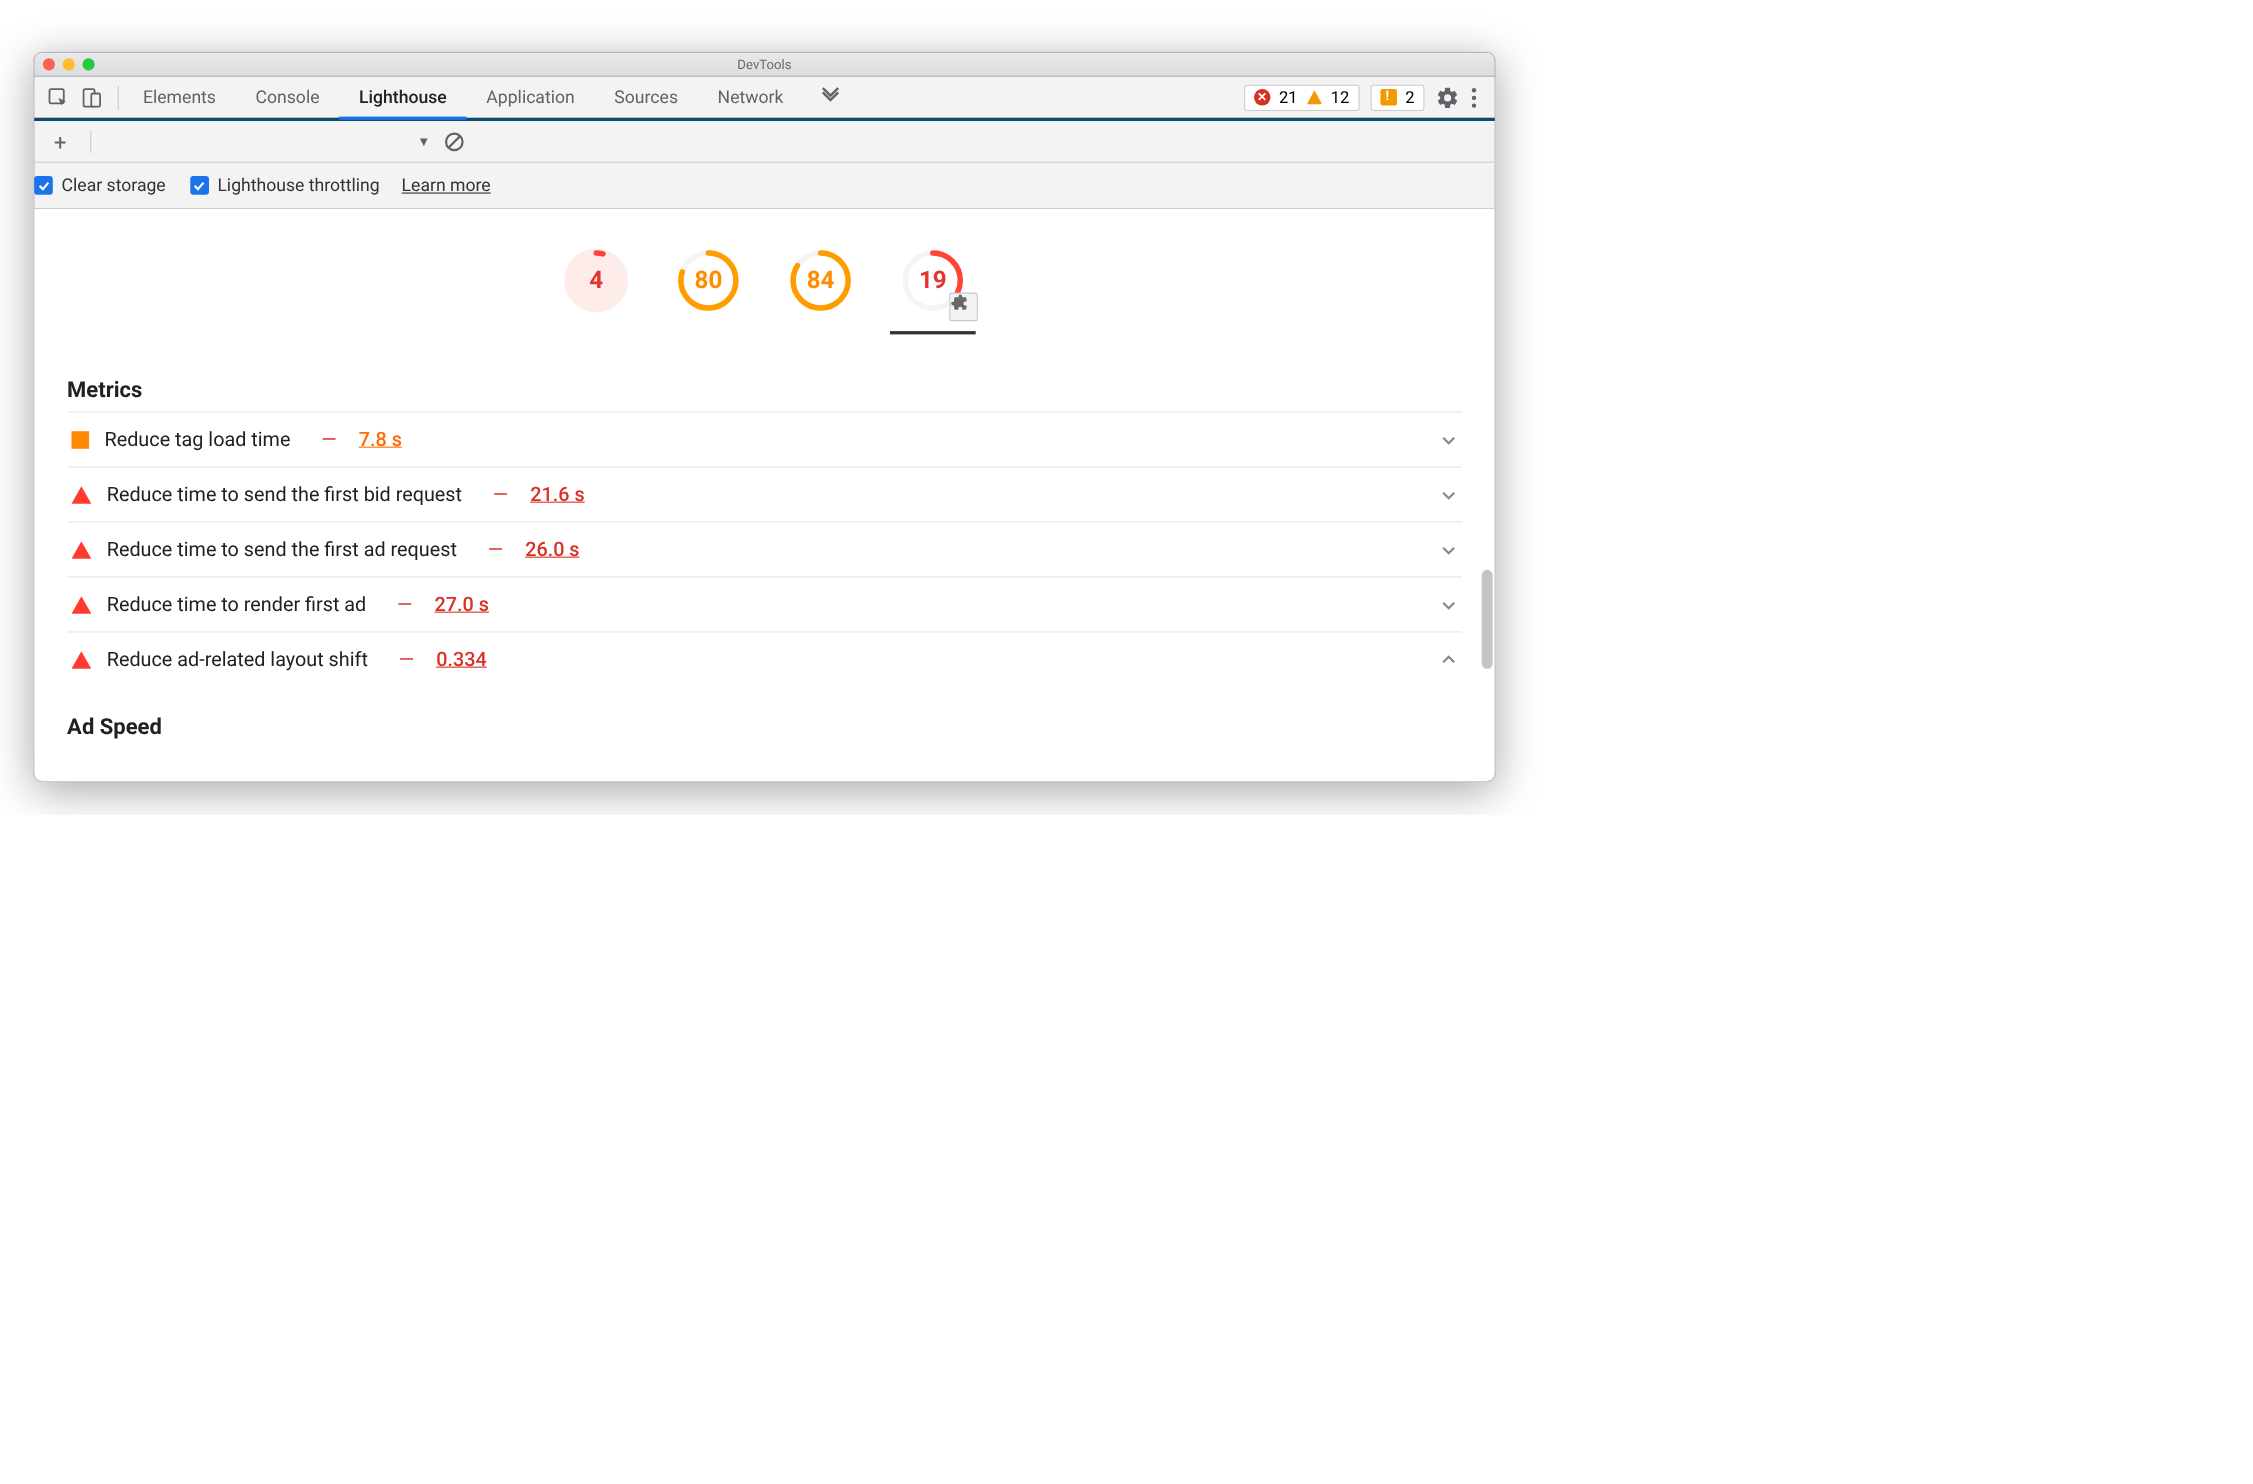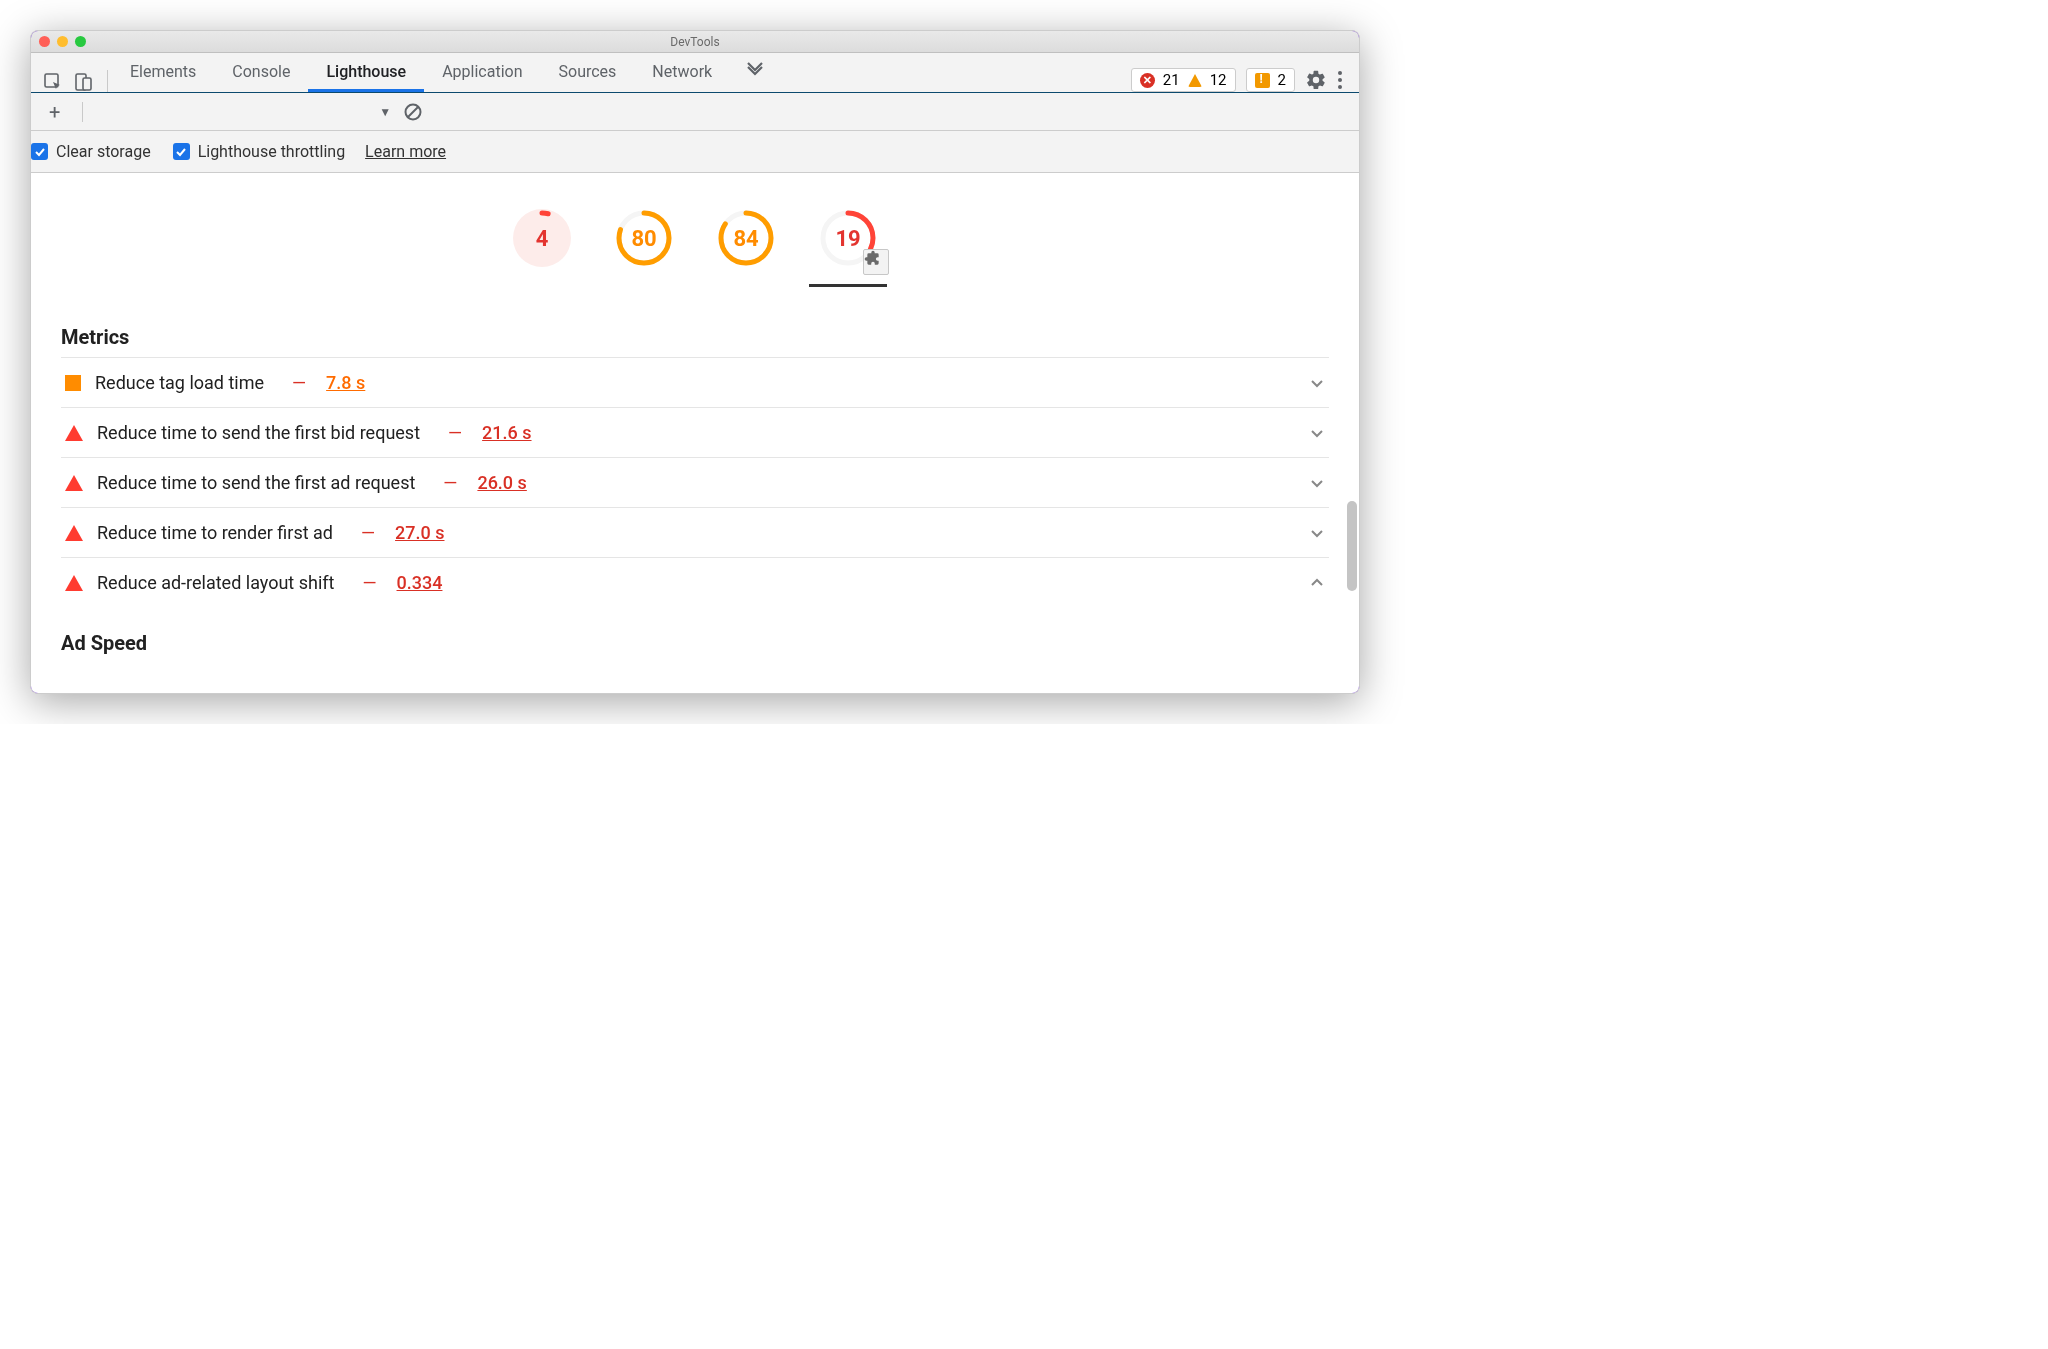--- a/index.html
+++ b/index.html
@@ -8,42 +8,43 @@
       background: #ffffff;
       padding: 30px;
     }
     .window {
       width: 1330px;
       border-radius: 8px;
       box-shadow: 0 8px 40px rgba(0,0,0,0.35);
       overflow: hidden;
       background: #6d28d9;
       border: 1px solid #ccc;
+      margin-top: 17px;
     }
     .titlebar {
       height: 22px;
       background: linear-gradient(#e9e9e9,#dcdcdc);
       border-bottom: 1px solid #bfbfbf;
       display: flex;
       align-items: center;
       padding: 0 8px;
       position: relative;
     }
     .traffic { display: flex; gap: 7px; }
     .traffic span { width: 11px; height: 11px; border-radius: 50%; }
     .tl-close { background:#ff5f57; }
     .tl-min { background:#ffbd2e; }
     .tl-max { background:#28c940; }
     .titlebar-title {
       position: absolute; left: 0; right: 0; text-align: center;
       font-size: 12px; color: #6a6a6a; pointer-events: none;
     }
     .tabbar {
-      display: flex; align-items: flex-end; height: 40px;
-      border-bottom: 1px solid #0c4a6e; background: #f3f3f3; padding: 0 6px;
+      display: flex; align-items: center; height: 40px;
+      border-bottom: 3px solid #0c4a6e; background: #f3f3f3; padding: 0 6px;
     }
     .left-icons { display:flex; align-items:center; gap:10px; padding:0 10px 0 6px; }
     .icon-inspect svg, .icon-device svg { display:block; }
     .vdivider { width:1px; height:22px; background:#c9c9c9; margin:0 4px; }
     .tabs { display:flex; align-items:center; }
     .tab { padding: 0 18px; height:40px; line-height:40px; color:#5f6368; font-size:16px; cursor:pointer; }
     .tab.active { color:#202124; border-bottom: 3px solid #1a73e8; font-weight:500; }
     .more-tabs { margin-left: 8px; padding:0 8px; }
     .right-tools { margin-left:auto; display:flex; align-items:center; gap:10px; padding-right:10px;}
     .badge-box { border:1px solid #ccc; border-radius:3px; background:#fff; padding:2px 8px; display:flex; align-items:center; gap:8px; font-size:15px; }

